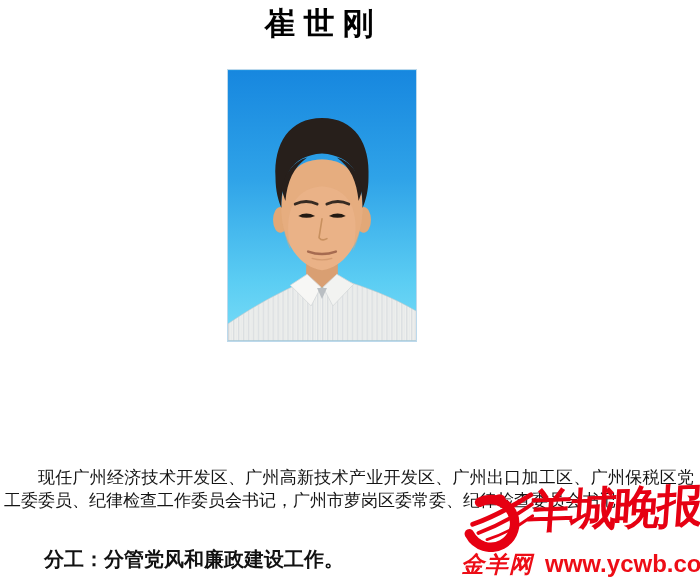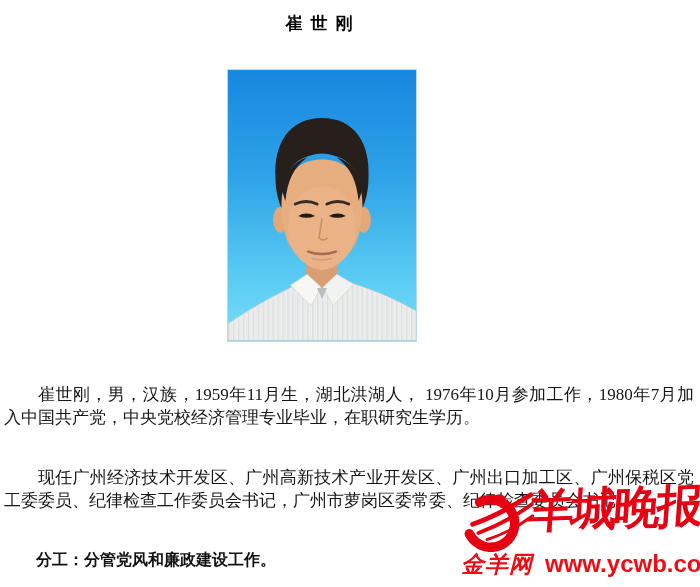--- a/index.html
+++ b/index.html
@@ -6,42 +6,42 @@
   body{
     width:700px;height:587px;background:#ffffff;position:relative;overflow:hidden;
     font-family:"Liberation Serif","DejaVu Serif",serif;color:#1c1c1c;
   }
   .page{position:relative;width:700px;height:587px;background:#fff;}
 
   
   .title{
     position:absolute;top:9px;left:0;width:646px;text-align:center;
     font-family:Liberation Serif, serif;
-    font-weight:bold;font-size:17px;line-height:30px;letter-spacing:8px;color:#000;
+    font-weight:bold;font-size:31px;line-height:30px;letter-spacing:8px;color:#000;
   }
 
   
   .photo{
     position:absolute;left:227px;top:69px;width:190px;height:273px;
     border:1px solid #bcd9ec;box-sizing:border-box;overflow:hidden;background:#2a9fe6;
   }
   .photo svg{display:block;width:100%;height:100%;}
 
   
   .para{
     position:absolute;left:4px;width:690px;
     font-size:17px;line-height:23px;text-align:justify;color:#151515;
     text-indent:2em;
   }
   .para-1{top:383px;}
   .para-2{top:466px;}
   .para-3{
     top:548px;
     font-family:"Liberation Sans","DejaVu Sans",sans-serif;
-    font-weight:bold;font-size:16px;color:#111;
+    font-weight:bold;font-size:20px;color:#111;
   }
 
   
   .logo{position:absolute;left:458px;top:485px;width:242px;height:100px;}
   .logomark{position:absolute;left:2px;top:5px;width:74px;height:62px;}
   .wordmark{
     position:absolute;left:68px;top:-4px;width:176px;
     font-family:"Liberation Serif","DejaVu Serif",serif;
     font-weight:bold;font-size:46px;line-height:62px;letter-spacing:-3px;
     color:#e60012;white-space:nowrap;
@@ -109,21 +109,20 @@
       <path d="M71,147 Q79,142 88,147 Q79,151 71,147 Z" fill="#231a12"></path>
       <path d="M102,147 Q111,142 119,147 Q111,151 102,147 Z" fill="#231a12"></path>
 
       <path d="M95,150 L92,169 Q95,173 100,170" stroke="#c8905f" stroke-width="1.6" fill="none" stroke-linecap="round"></path>
 
       <path d="M81,183 Q95,188 109,183" stroke="#a66b50" stroke-width="2.4" fill="none" stroke-linecap="round"></path>
       <path d="M85,190 Q95,193 105,190" stroke="#cc9368" stroke-width="1.2" fill="none" stroke-linecap="round" opacity="0.7"></path>
     </svg>
   </div>
 
-  <div class="para para-1">崔世刚，男，汉族，1959年11月生，湖北洪湖人， 1976年10月参加工作，1980年7月加入中国共产党，中央党校经济管理专业毕业，在职研究生学历。</div>
 
   <div class="para para-2">现任广州经济技术开发区、广州高新技术产业开发区、广州出口加工区、广州保税区党工委委员、纪律检查工作委员会书记，广州市萝岗区委常委、纪律检查委员会书记。</div>
 
   <div class="para para-3"><span>分工：</span><span>分管党风和廉政建设工作。</span></div>
 
   <div class="logo">
     <svg class="logomark" viewBox="0 0 75 65" xmlns="http://www.w3.org/2000/svg">
       <circle cx="31" cy="35" r="25" fill="none" stroke="#e60012" stroke-width="10" stroke-dasharray="118 40" stroke-dashoffset="0" transform="rotate(-118 31 35)" stroke-linecap="round"></circle>
       <ellipse cx="40" cy="10" rx="6.5" ry="5.5" fill="#e60012"></ellipse>
       <path d="M12,36 Q40,26 73,5" stroke="#e60012" stroke-width="5" fill="none" stroke-linecap="round"></path>

